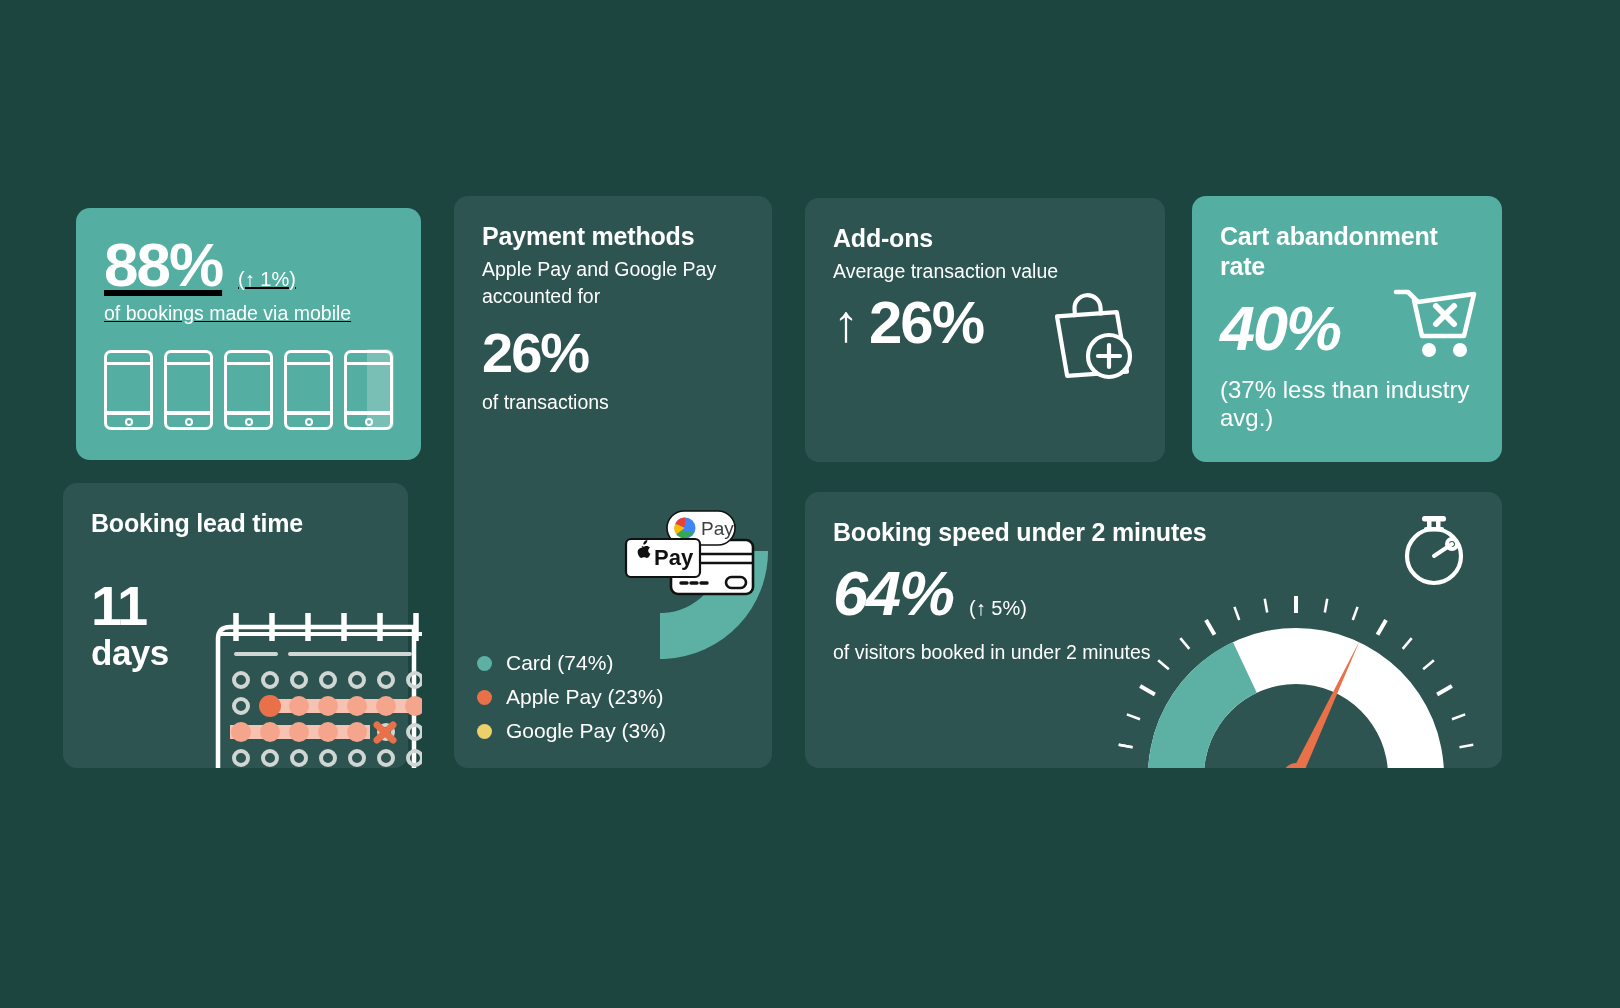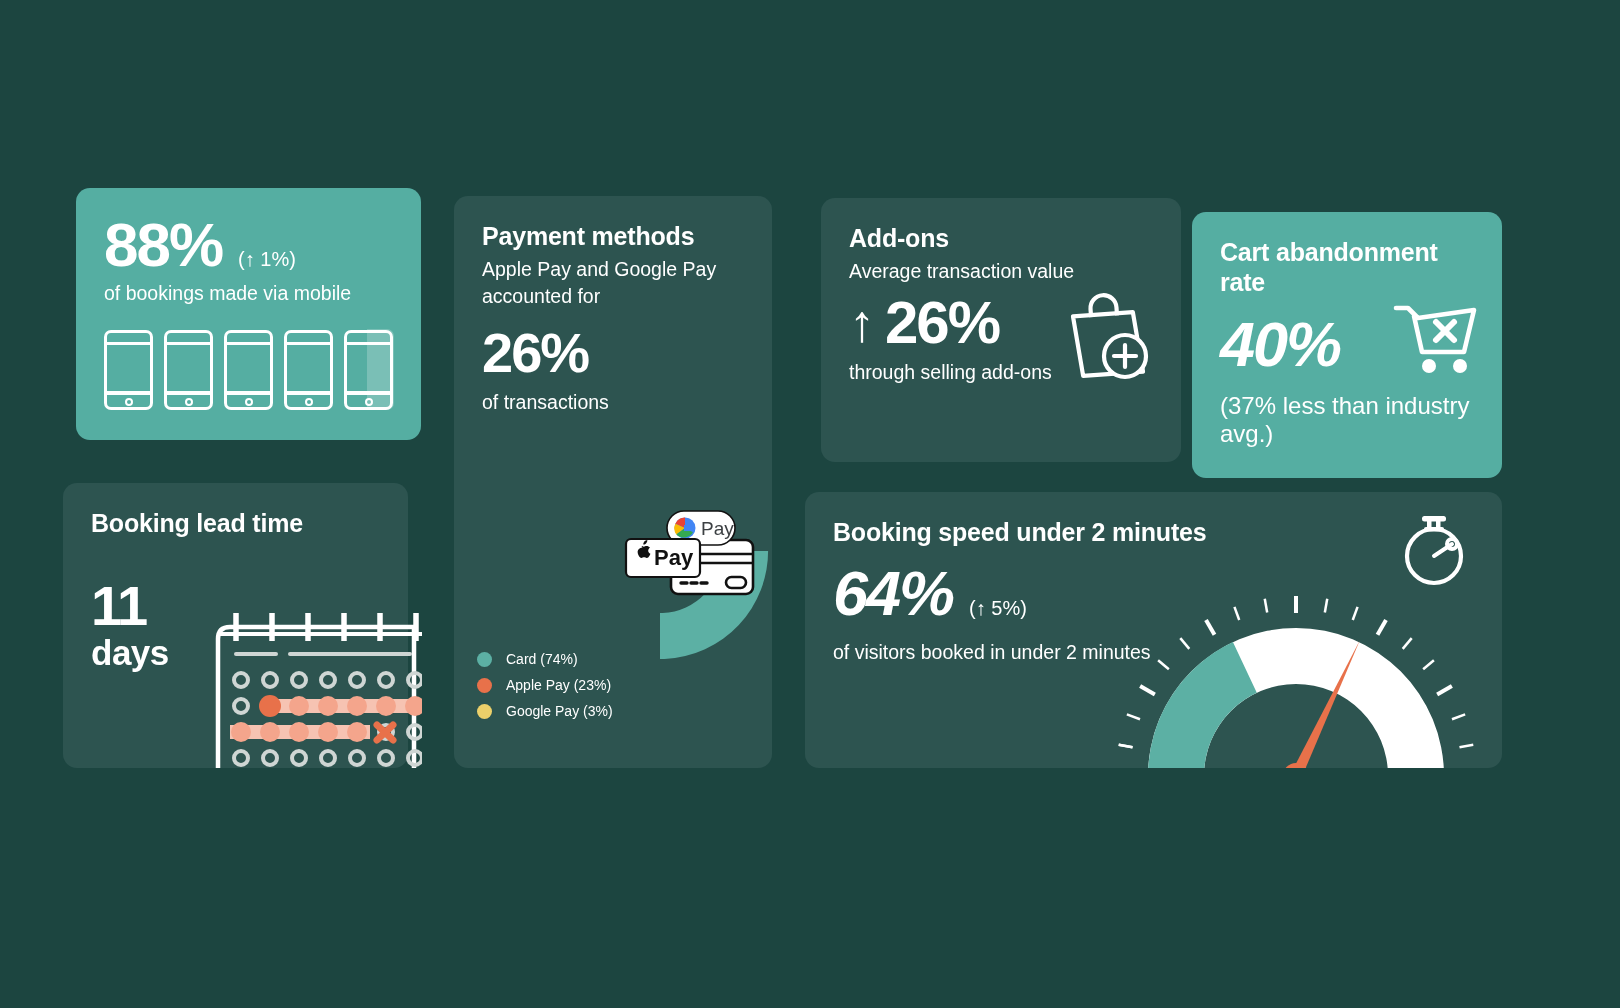--- a/index.html
+++ b/index.html
@@ -10,25 +10,25 @@
     font-family: "Liberation Sans", sans-serif;
     overflow: hidden;
   }
   .board { position: relative; width: 1620px; height: 1008px; }
 
   .card { position: absolute; border-radius: 14px; overflow: hidden; }
   .card.dark  { background: #2d5450; }
   .card.teal  { background: #55aea2; }
 
   
-  #card-mobile   { left: 76px;   top: 188px; width: 345px; height: 252px; }
+  #card-mobile   { left: 76px;   top: 208px; width: 345px; height: 252px; text-decoration: underline; }
   #card-lead     { left: 63px;   top: 483px; width: 345px; height: 285px; }
   #card-payment  { left: 454px;  top: 196px; width: 318px; height: 572px; }
-  #card-addons   { left: 805px;  top: 198px; width: 360px; height: 264px; margin-left: 16px; }
-  #card-cart     { left: 1192px; top: 196px; width: 310px; height: 266px; margin-top: 16px; }
+  #card-addons   { left: 805px;  top: 198px; width: 360px; height: 264px; }
+  #card-cart     { left: 1192px; top: 196px; width: 310px; height: 266px; }
   #card-speed    { left: 805px;  top: 492px; width: 697px; height: 276px; }
 
   
   .pad { padding: 26px 28px; }
   .title {
     font-size: 25px; font-weight: 700; color: #ffffff;
     letter-spacing: -0.2px; line-height: 1.18;
   }
   .sub {
     font-size: 19.5px; font-weight: 400; color: #ffffff;
@@ -78,21 +78,21 @@
   #card-lead .days-lbl { font-size: 35px; font-weight: 700; color: #fff; letter-spacing: -0.5px; }
   .cal-wrap { position: absolute; left: 204px; top: 611px; }
 
   
   #card-payment .bignum { margin: 14px 0 8px; font-size: 56px; }
   .donut-wrap { position: absolute; left: 548px; top: 436px; }
   .pay-badges { position: absolute; left: 614px; top: 507px; width: 150px; height: 100px; }
   .legend { position: absolute; left: 477px; top: 651px; }
   .legend-row { display: flex; align-items: center; gap: 14px; margin-bottom: 10px; }
   .legend-dot { width: 15px; height: 15px; border-radius: 50%; flex: 0 0 auto; }
-  .legend-txt { font-size: 14px; color: #ffffff; }
+  .legend-txt { font-size: 21px; color: #ffffff; }
 
   
   #card-addons .statrow { display: flex; align-items: center; gap: 10px; margin: 8px 0 6px; }
   #card-addons .arrow { font-size: 52px; font-weight: 400; color: #fff; line-height: 1; }
   .bag-icon { position: absolute; right: 30px; top: 92px; }
 
   
   #card-cart .bignum { margin: 16px 0 0; }
   #card-cart .note { position: absolute; left: 28px; bottom: 30px; font-size: 24px; }
   .cart-icon { position: absolute; right: 18px; top: 88px; }
@@ -290,21 +290,20 @@
   </div>
 
   <div class="card dark" id="card-addons">
     <div class="pad">
       <div class="title">Add-ons</div>
       <div class="sub">Average transaction value</div>
       <div class="statrow">
         <span class="arrow">↑</span>
         <span class="bignum">26%</span>
       </div>
-      <div class="sub">through selling add-ons</div>
     </div>
     <svg class="bag-icon" width="86" height="92" viewBox="0 0 86 92">
       <path d="M10 24 H70 L76 84 H16 Z" fill="none" stroke="#ffffff" stroke-width="4.2" stroke-linejoin="round" transform="rotate(-4 43 54)"></path>
       <path d="M28 26 V18 a13 13 0 0 1 26 0 V26" fill="none" stroke="#ffffff" stroke-width="4.2" transform="rotate(-4 43 54)"></path>
       <circle cx="60" cy="66" r="21" fill="#2d5450" stroke="#ffffff" stroke-width="4.2"></circle>
       <g stroke="#ffffff" stroke-width="4.2" stroke-linecap="round">
         <line x1="60" y1="55" x2="60" y2="77"></line>
           <line x1="49" y1="66" x2="71" y2="66"></line>
       </g>
     </svg>

